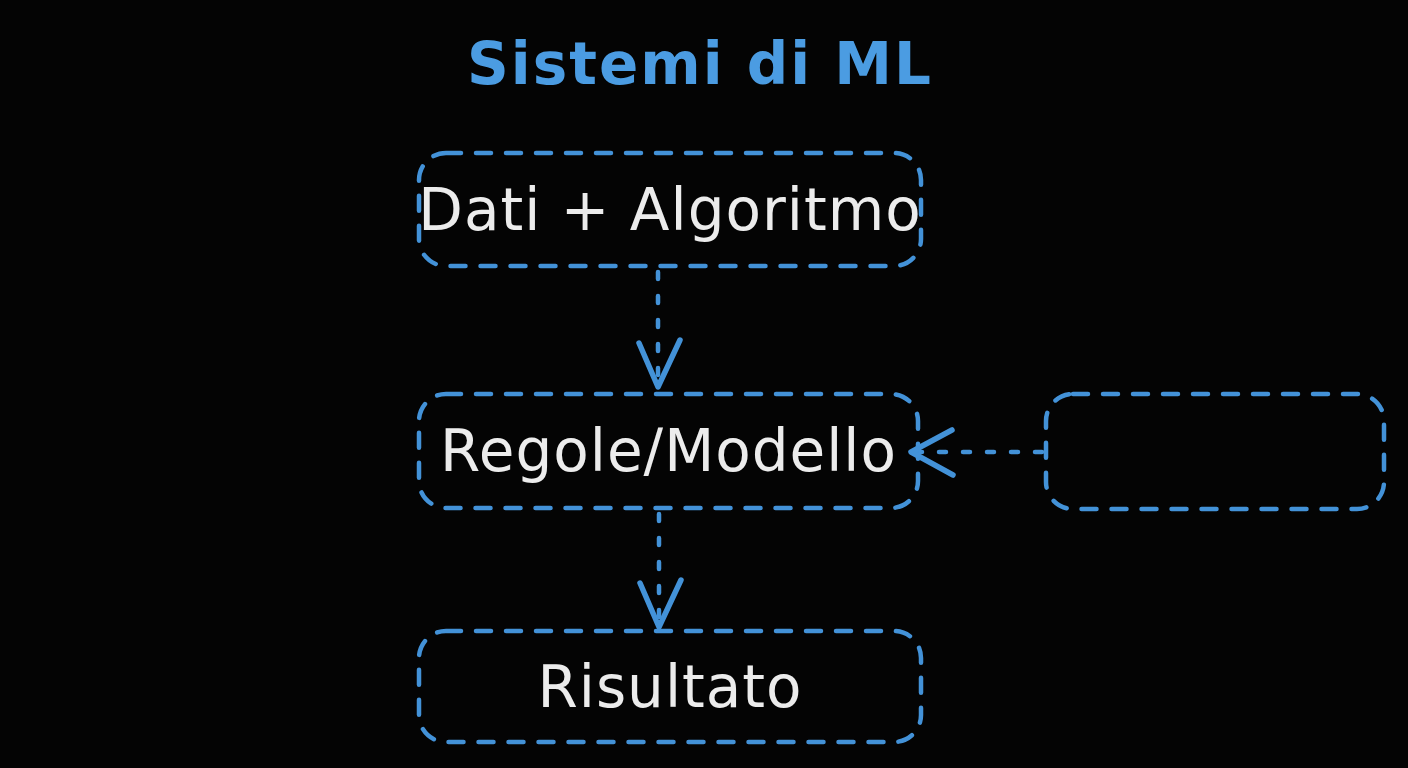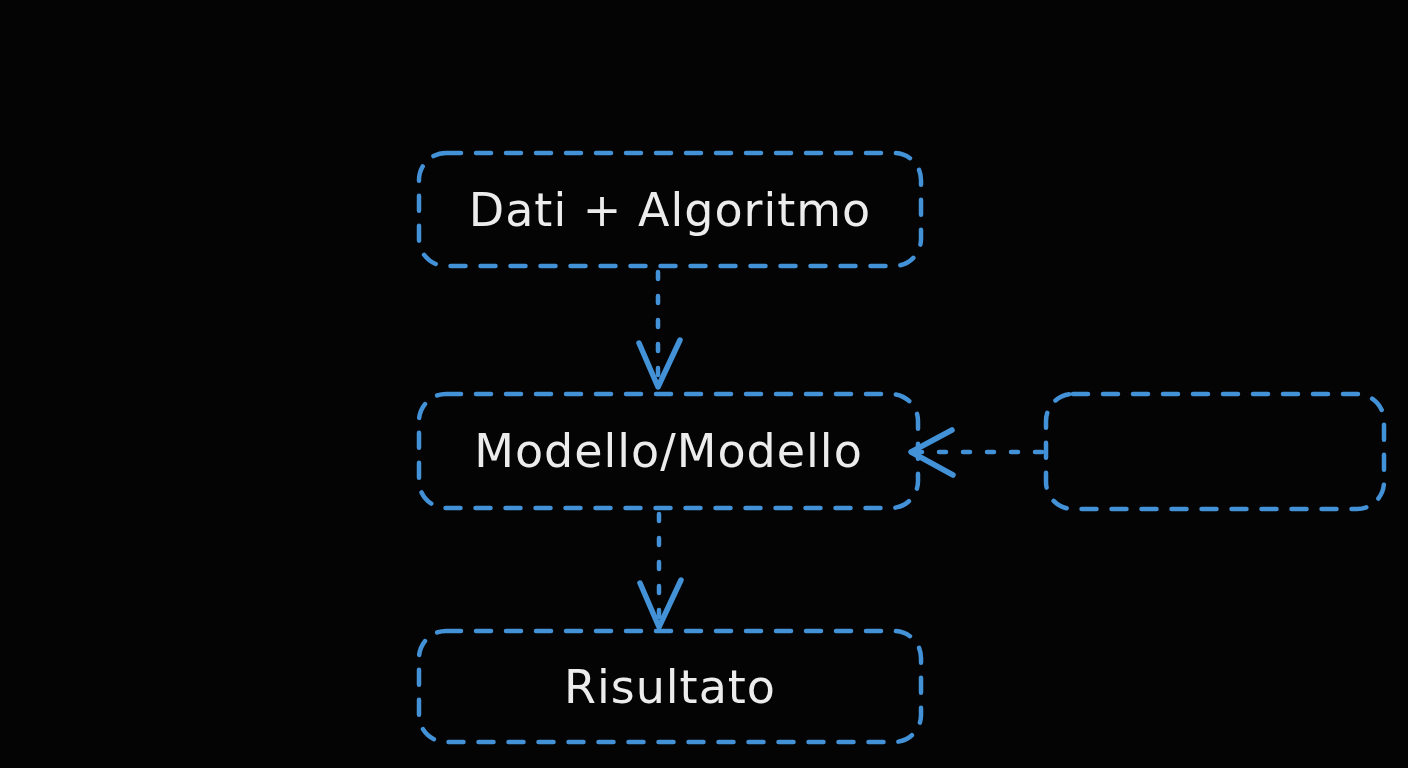--- a/index.html
+++ b/index.html
@@ -64,53 +64,54 @@
     stroke-linecap: round;
     stroke-linejoin: round;
   }
 
   .node-label {
     position: absolute;
     display: flex;
     align-items: center;
     justify-content: center;
     color: var(--text-color);
-    font-size: 46px;
+    font-size: 58px;
     letter-spacing: 1px;
     white-space: nowrap;
   }
 
   .label-dati      { left: 419px; top: 153px; width: 502px; height: 113px; }
   .label-regole    { left: 419px; top: 394px; width: 499px; height: 114px; }
   .label-input     { left: 1046px; top: 394px; width: 338px; height: 115px; }
   .label-risultato { left: 419px; top: 631px; width: 502px; height: 111px; }
 </style>
 </head>
 <body>
 
 <div class="stage">
 
+  <div class="diagram-title">Sistemi di ML</div>
 
   <svg class="layer" width="1408" height="768" viewBox="0 0 1408 768">
 
     <rect class="node-border" x="419" y="153" width="502" height="113" rx="27"></rect>
     <rect class="node-border" x="419" y="394" width="499" height="114" rx="27"></rect>
     <rect class="node-border" x="1046" y="394" width="338" height="115" rx="27"></rect>
     <rect class="node-border" x="419" y="631" width="502" height="111" rx="27"></rect>
 
     <path class="edge-line" d="M658 272 L658 384"></path>
     <path class="edge-head" d="M639 343 L658 387 L680 340"></path>
 
     <path class="edge-line" d="M659 514 L659 624"></path>
     <path class="edge-head" d="M640 583 L659 627 L681 580"></path>
 
     <path class="edge-line" d="M1042 452 L920 452"></path>
     <path class="edge-head" d="M952 430 L911 452 L953 475"></path>
   </svg>
 
   <div class="node-label label-dati">Dati + Algoritmo</div>
 
-  <div class="node-label label-regole">Modello/Modello</div>
+  <div class="node-label label-regole">Regole/Modello</div>
 
 
   <div class="node-label label-risultato">Risultato</div>
 
 </div>
 
 </body></html>

